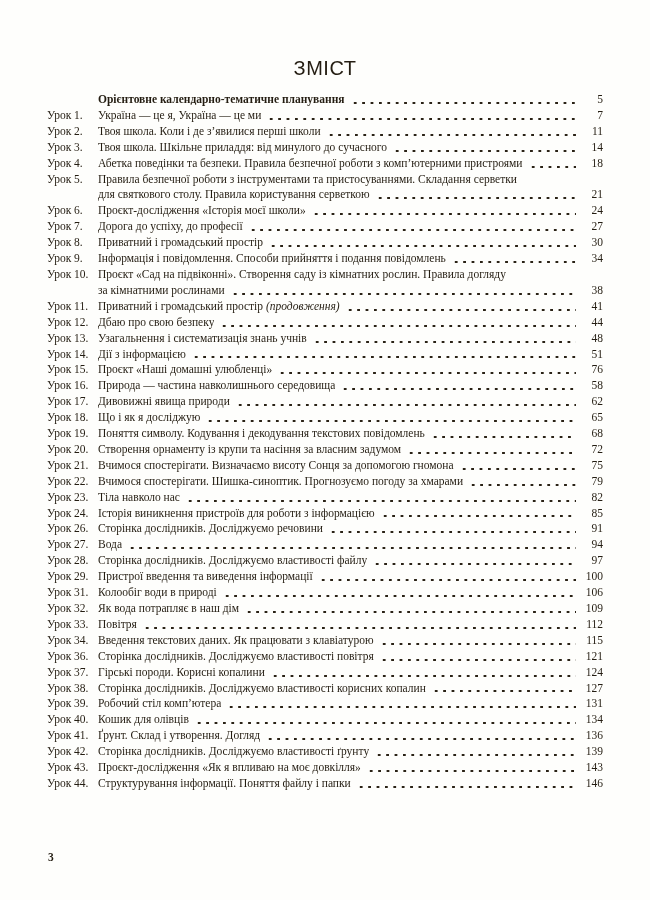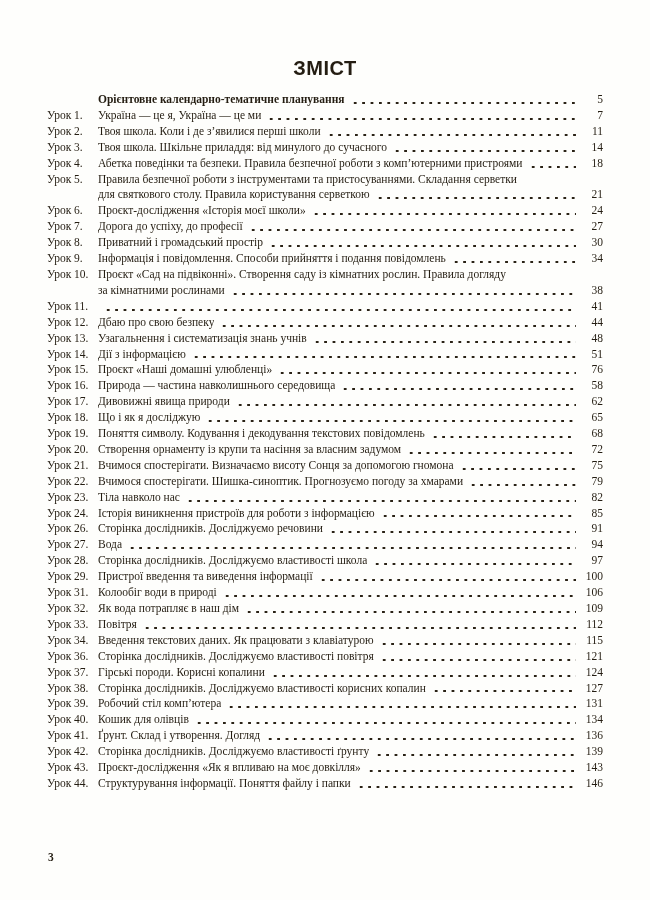--- a/index.html
+++ b/index.html
@@ -17,21 +17,21 @@
     font-size: 11.5px;
     overflow: hidden;
   }
   .heading {
     position: absolute;
     top: 57px;
     left: 0;
     right: 0;
     text-align: center;
     font-family: "Liberation Sans", sans-serif;
-    font-weight: 700;
+    font-weight: 400;
     font-size: 20px;
     letter-spacing: 0.5px;
     color: #241d12;
   }
   .toc {
     position: absolute;
     top: 92px;
     left: 47px;
     right: 47px;
   }
@@ -150,20 +150,21 @@
         <span class="toc-title">Проєкт «Сад на підвіконні». Створення саду із кімнатних рослин. Правила догляду</span>
       </div>
       <div class="toc-row">
         <span class="toc-label"></span>
         <span class="toc-title">за кімнатними рослинами</span>
         <span class="toc-dots"></span>
         <span class="toc-page">38</span>
       </div>
       <div class="toc-row">
         <span class="toc-label">Урок 11.</span>
+        <span class="toc-title">Приватний і громадський простір <i>(продовження)</i></span>
         <span class="toc-dots"></span>
         <span class="toc-page">41</span>
       </div>
       <div class="toc-row">
         <span class="toc-label">Урок 12.</span>
         <span class="toc-title">Дбаю про свою безпеку</span>
         <span class="toc-dots"></span>
         <span class="toc-page">44</span>
       </div>
       <div class="toc-row">
@@ -245,21 +246,21 @@
         <span class="toc-page">91</span>
       </div>
       <div class="toc-row">
         <span class="toc-label">Урок 27.</span>
         <span class="toc-title">Вода</span>
         <span class="toc-dots"></span>
         <span class="toc-page">94</span>
       </div>
       <div class="toc-row">
         <span class="toc-label">Урок 28.</span>
-        <span class="toc-title">Сторінка дослідників. Досліджуємо властивості школа</span>
+        <span class="toc-title">Сторінка дослідників. Досліджуємо властивості файлу</span>
         <span class="toc-dots"></span>
         <span class="toc-page">97</span>
       </div>
       <div class="toc-row">
         <span class="toc-label">Урок 29.</span>
         <span class="toc-title">Пристрої введення та виведення інформації</span>
         <span class="toc-dots"></span>
         <span class="toc-page">100</span>
       </div>
       <div class="toc-row">

